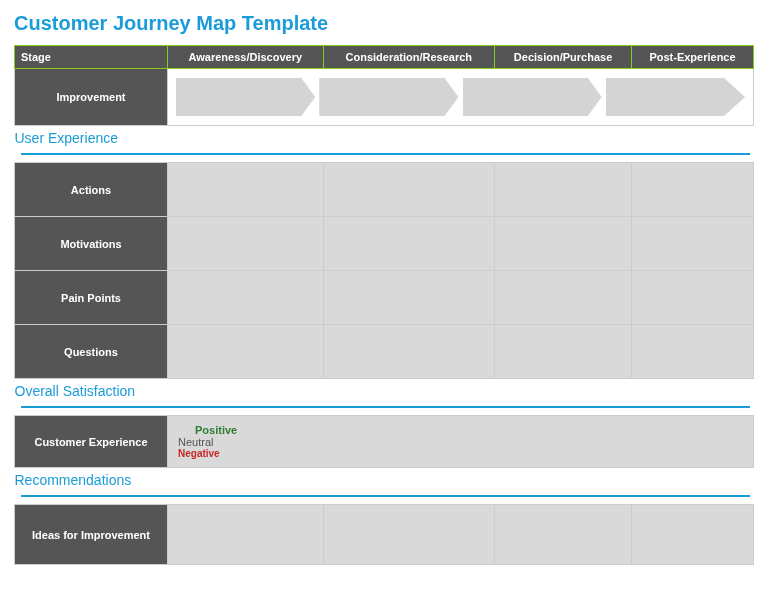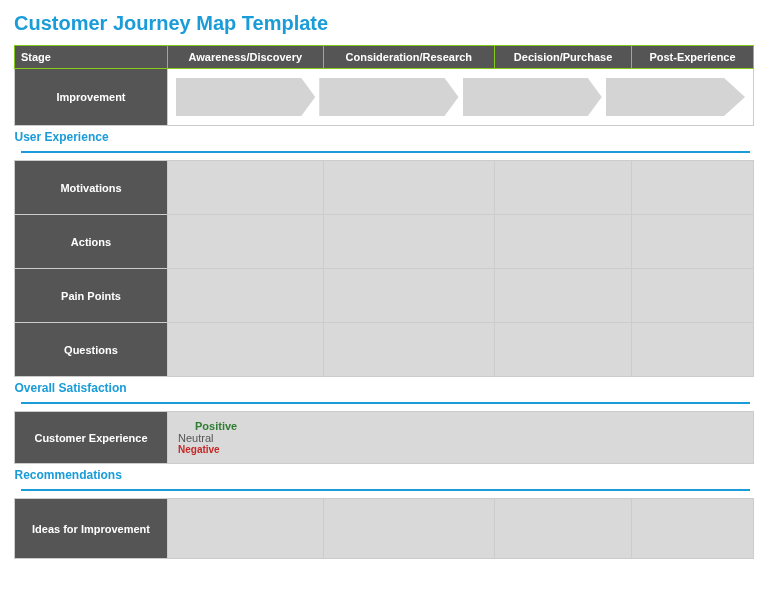--- a/index.html
+++ b/index.html
@@ -78,22 +78,22 @@
       clip-path: polygon(0% 0%, 85% 0%, 100% 50%, 85% 100%, 0% 100%);
     }
     
     .section-header-row td {
       background: #fff;
       border: none;
       padding: 4px 0 2px 0;
     }
     .section-header-label {
       color: #1a9cd8;
-      font-size: 12px;
-      font-weight: bold;
+      font-size: 14px;
+      font-weight: normal;
     }
     .section-header-line {
       display: inline-block;
       vertical-align: middle;
       height: 2px;
       background: #1a9cd8;
       width: calc(100% - 10px);
       margin-left: 6px;
     }
     
@@ -165,29 +165,29 @@
     </tr>
 
     <tr class="section-header-row">
       <td colspan="5">
         <span class="section-header-label">User Experience</span>
         <span class="section-header-line"></span>
       </td>
     </tr>
 
     <tr>
+      <td class="label-cell">Actions</td>
+      <td class="data-cell"></td>
+      <td class="data-cell"></td>
+      <td class="data-cell"></td>
+      <td class="data-cell"></td>
+    </tr>
+
+    <tr>
       <td class="label-cell">Motivations</td>
-      <td class="data-cell"></td>
-      <td class="data-cell"></td>
-      <td class="data-cell"></td>
-      <td class="data-cell"></td>
-    </tr>
-
-    <tr>
-      <td class="label-cell">Actions</td>
       <td class="data-cell"></td>
       <td class="data-cell"></td>
       <td class="data-cell"></td>
       <td class="data-cell"></td>
     </tr>
 
     <tr>
       <td class="label-cell">Pain Points</td>
       <td class="data-cell"></td>
       <td class="data-cell"></td>

